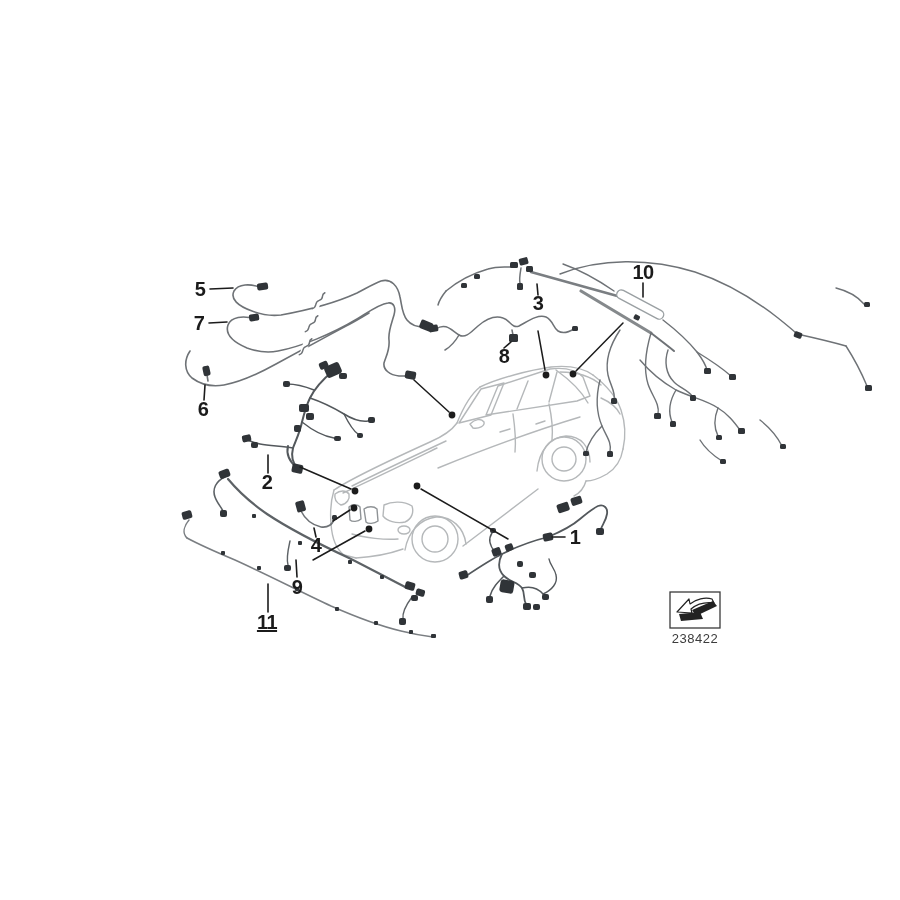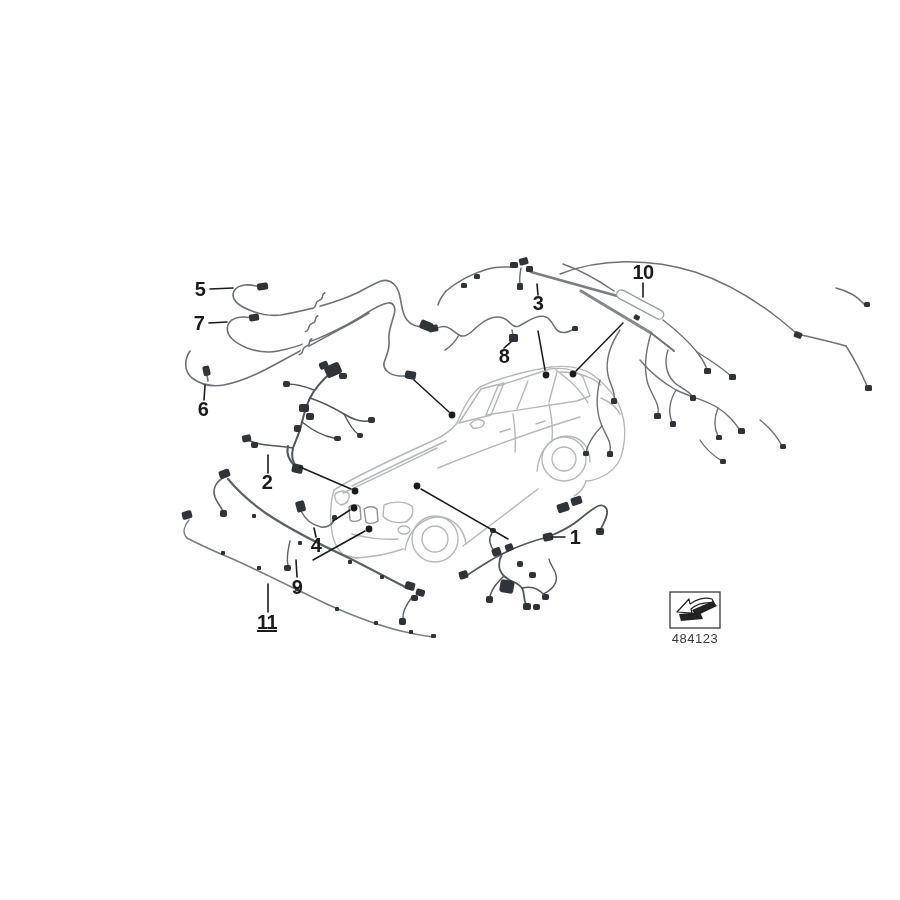--- a/index.html
+++ b/index.html
@@ -328,15 +328,15 @@
       <div class="callout" style="left: 267px; top: 482px;">2</div>
       <div class="callout" style="left: 316px; top: 545px;">4</div>
       <div class="callout" style="left: 297px; top: 587px;">9</div>
       <div class="callout" style="left: 267px; top: 622px; text-decoration: underline;">11</div>
       <div class="callout" style="left: 575px; top: 537px;">1</div>
       <div class="callout" style="left: 538px; top: 303px;">3</div>
       <div class="callout" style="left: 504px; top: 356px;">8</div>
       <div class="callout" style="left: 643px; top: 272px;">10</div>
     </div>
 
-<div class="stamp-number">484123</div>
+<div class="stamp-number">238422</div>
 
 </div>
 
 </body></html>

